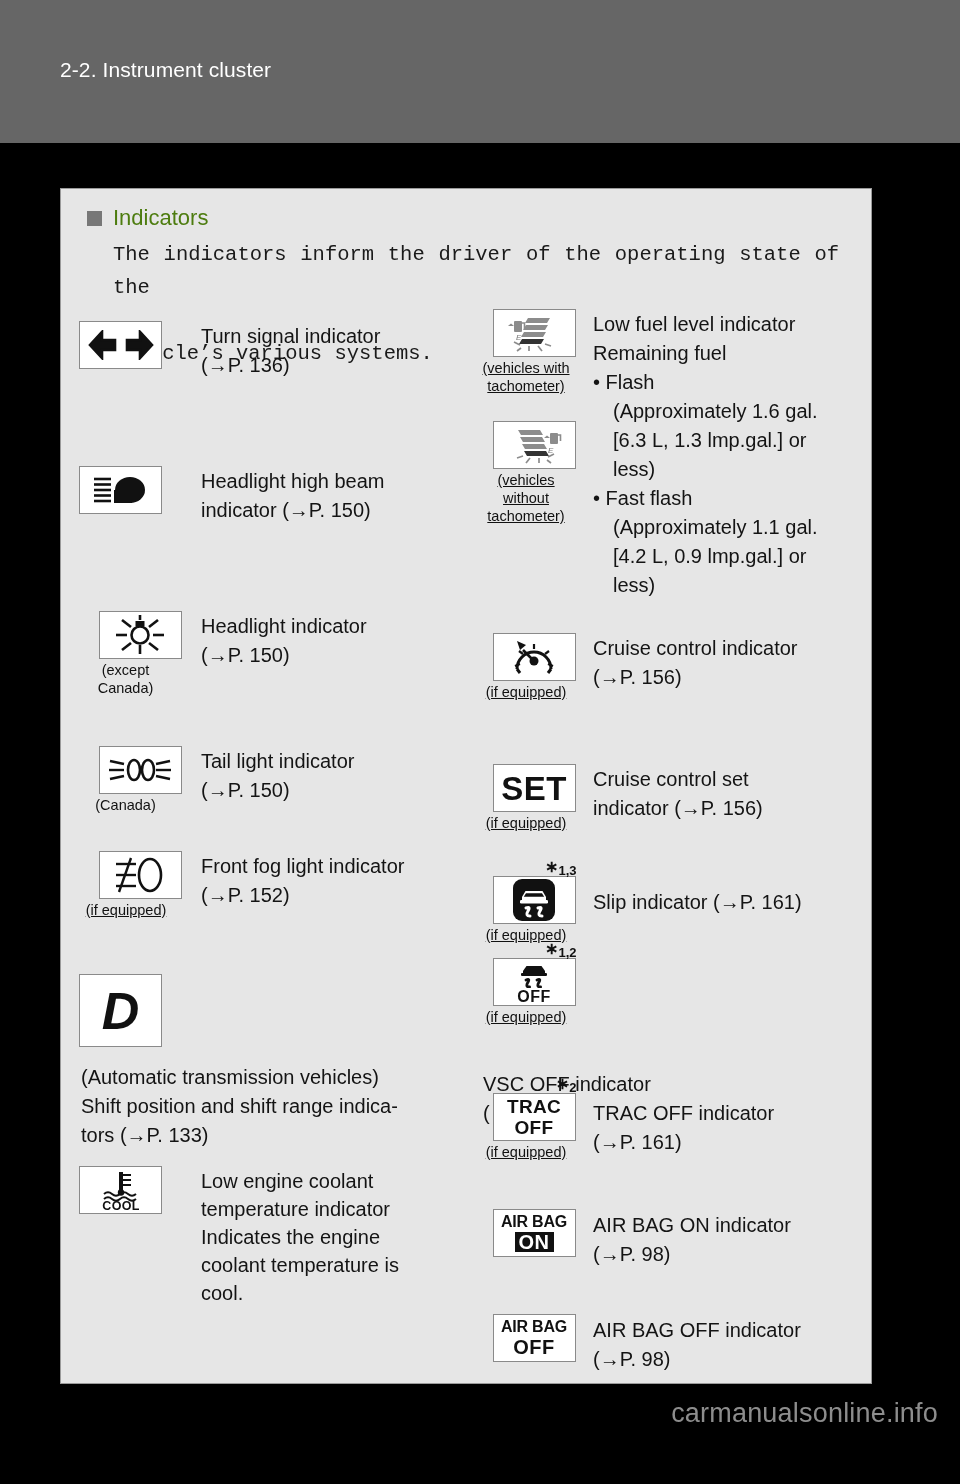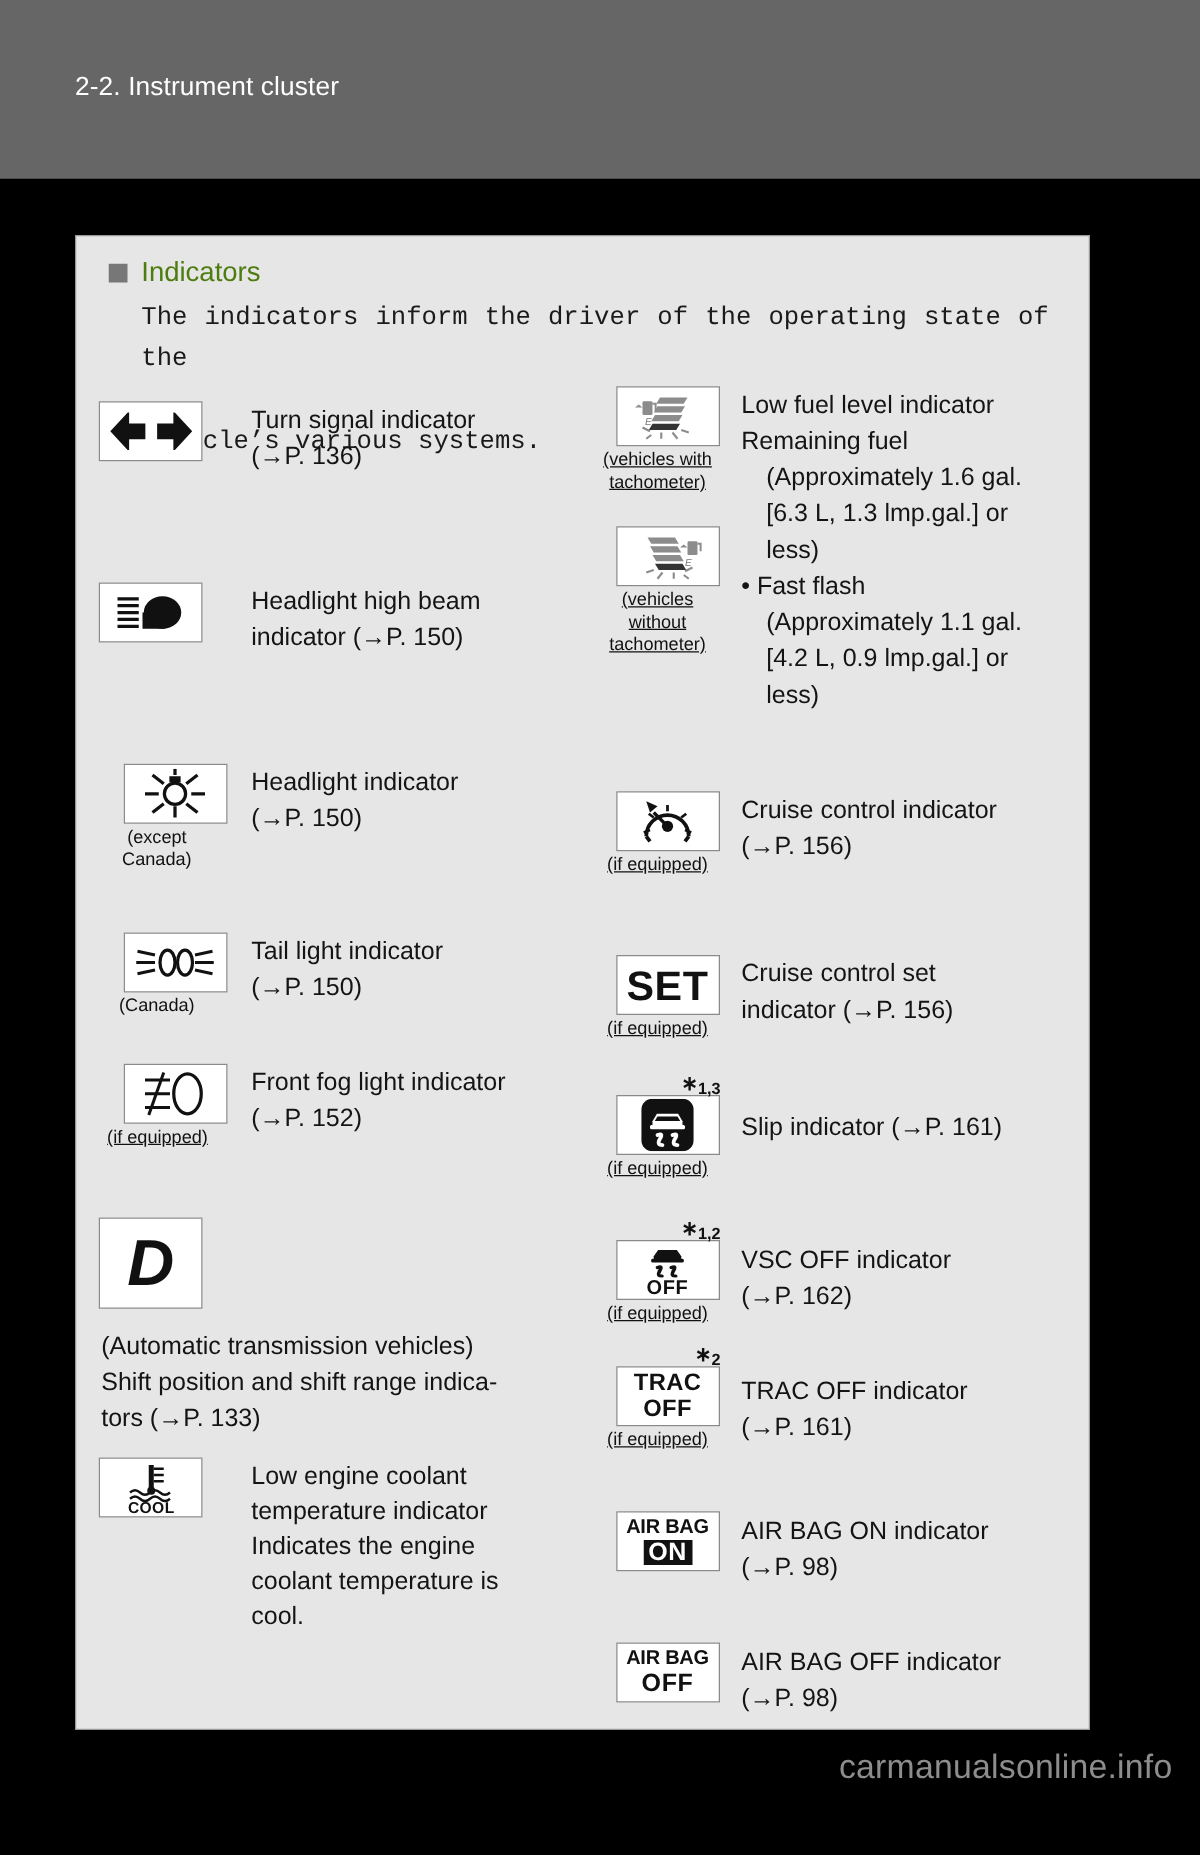--- a/index.html
+++ b/index.html
@@ -346,20 +346,21 @@
           </div>
           <div class="subnote wide">
             <div>(vehicles</div>
             <div>without</div>
             <div>tachometer)</div>
           </div>
         </div>
         <div class="desc" style="margin-left:4px;">
           <div>Low fuel level indicator</div>
           <div>Remaining fuel</div>
+          <div>• Flash</div>
           <div style="padding-left:20px;">(Approximately 1.6 gal.</div>
           <div style="padding-left:20px;">[6.3 L, 1.3 lmp.gal.] or</div>
           <div style="padding-left:20px;">less)</div>
           <div>• Fast flash</div>
           <div style="padding-left:20px;">(Approximately 1.1 gal.</div>
           <div style="padding-left:20px;">[4.2 L, 0.9 lmp.gal.] or</div>
           <div style="padding-left:20px;">less)</div>
         </div>
       </div>
 
@@ -424,21 +425,21 @@
           </div>
           <div class="subnote wide">
             <div>(if equipped)</div>
           </div>
         </div>
         <div class="desc" style="margin-left:4px; padding-top:12px;">
           <div>Slip indicator (→P. 161)</div>
         </div>
       </div>
 
-      <div class="row" style="top:671px; left:0;">
+      <div class="row" style="top:637px; left:0;flex-direction:column;">
         <div class="iconcell narrow centerbox">
           <div class="iconbox">
             <span class="fnote"><span>∗</span><sub>1,2</sub></span>
             <div style="display:flex; flex-direction:column; align-items:center; line-height:1;">
               <svg width="40" height="28" viewBox="0 0 40 28">
                 <path class="k" d="M9 11 l3.5 -5 h15 l3.5 5 v3 h-22 z"></path>
                 <rect class="k" x="7" y="13" width="26" height="3" rx="1.1"></rect>
                 <g fill="none" stroke="#111" stroke-width="2.8" stroke-linecap="round">
                   <path d="M12 20 q4.5 -1.8 1.8 2.6 q-2.6 4.4 1.8 4.4"></path>
                   <path d="M23 20 q4.5 -1.8 1.8 2.6 q-2.6 4.4 1.8 4.4"></path>

